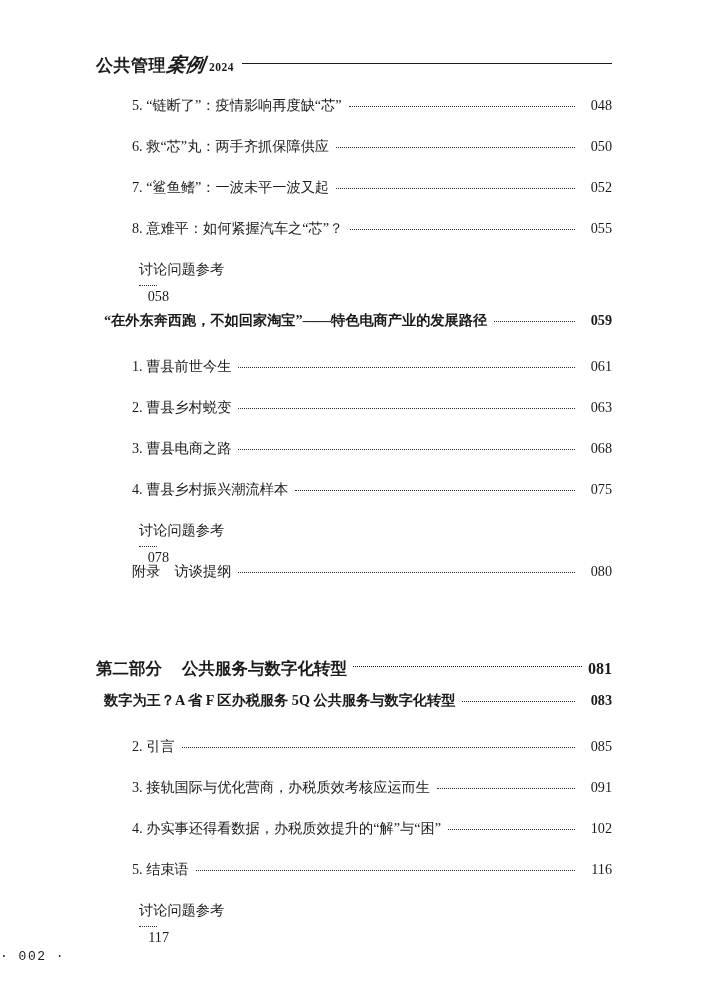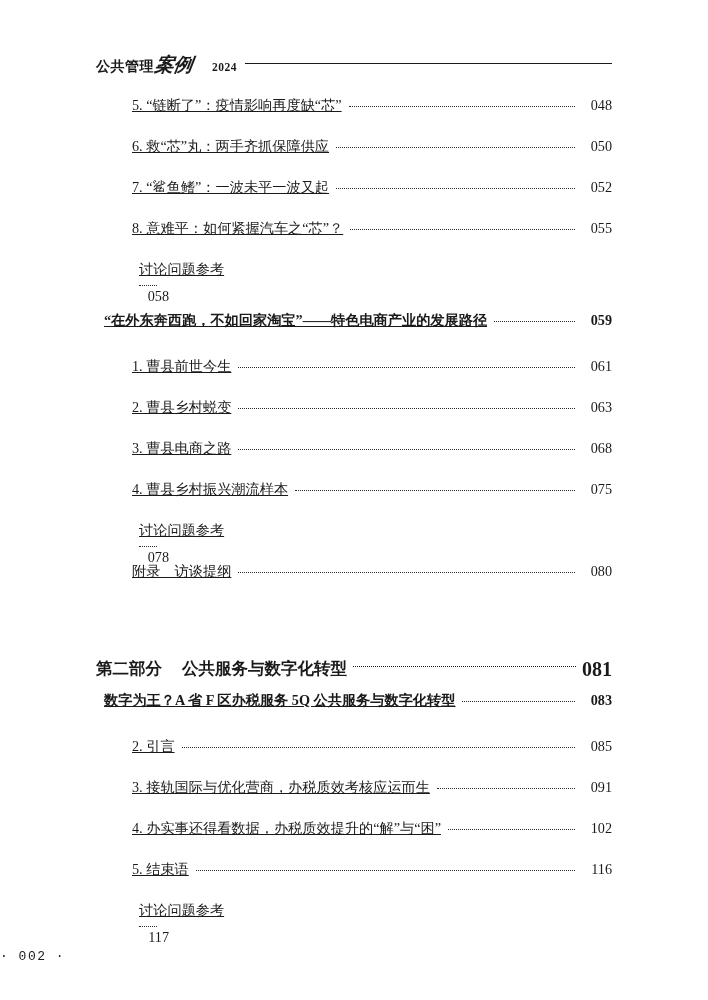--- a/index.html
+++ b/index.html
@@ -36,37 +36,37 @@
   .runhead-text {
     display: flex;
     align-items: baseline;
     white-space: nowrap;
     font-size: 14.5px;
     letter-spacing: 0.5px;
     font-weight: 600;
   }
   .runhead-main {
     font-family: "DejaVu Serif", "Liberation Serif", serif;
-    font-size: 14px;
+    font-size: 17px;
     font-weight: 700;
   }
   .runhead-brush {
     font-size: 19px;
     font-weight: 700;
     font-style: italic;
     font-family: "DejaVu Serif", "Liberation Serif", serif;
     margin: 0 2px 0 1px;
     letter-spacing: -0.5px;
     transform: skewX(-8deg);
     display: inline-block;
   }
   .runhead-year {
     font-size: 11.5px;
     font-family: "Liberation Serif", serif;
-    margin-left: 18px;
+    margin-left: 3px;
     letter-spacing: 0.5px;
   }
   .runhead-rule {
     flex: 1 1 auto;
     height: 0;
     border-top: 1.3px solid #1a1a1a;
     margin-left: 8px;
     margin-bottom: 3px;
   }
 
@@ -79,21 +79,20 @@
   }
   .row {
     display: flex;
     align-items: baseline;
     font-size: 14.2px;
     line-height: 1;
     height: 41px;
   }
   .row .label {
     white-space: nowrap;
-    text-decoration: underline;
   }
   .row .dots {
     flex: 1 1 auto;
     margin: 0 7px;
     position: relative;
     top: -3px;
     border-bottom: 1.5px dotted #2b2b2b;
     height: 1px;
     min-width: 18px;
   }
@@ -127,21 +126,21 @@
   }
   .part-row .dots {
     flex: 1 1 auto;
     margin: 0 6px;
     position: relative;
     top: -3px;
     border-bottom: 1.6px dotted #1a1a1a;
     height: 1px;
   }
   .part-row .page-no {
-    font-size: 20px;
+    font-size: 16px;
     font-weight: 700;
     font-family: "Liberation Serif", serif;
   }
   .part-title-num { margin-right: 20px; }
 
   .spacer-big { height: 40px; }
   .spacer-mid { height: 10px; }
 
   
   .folio {

